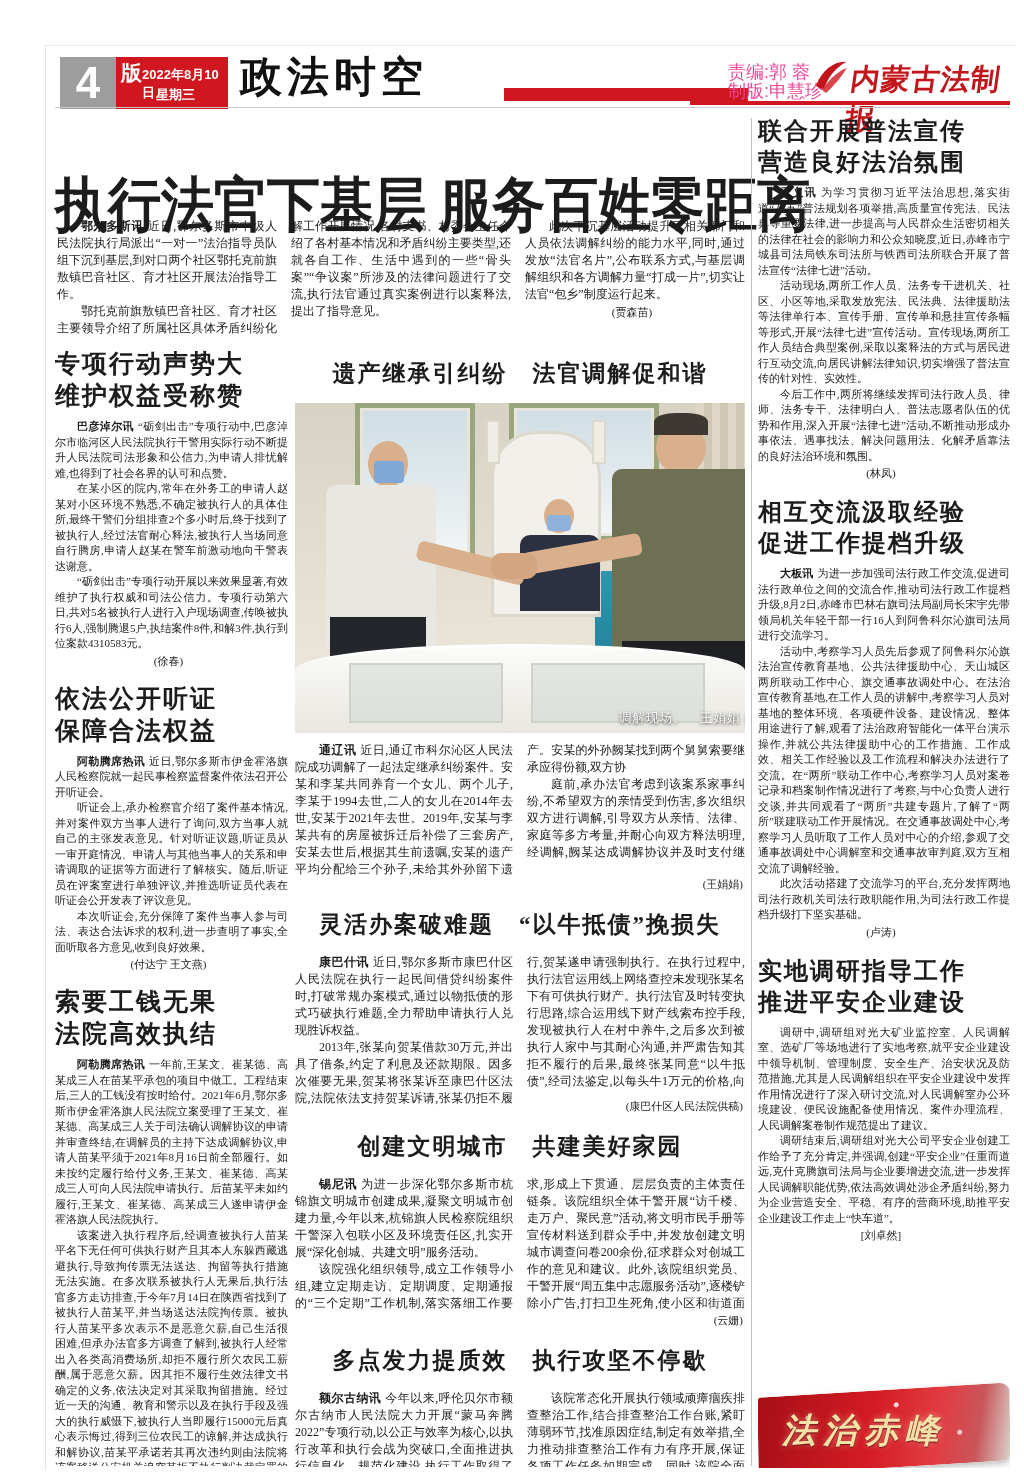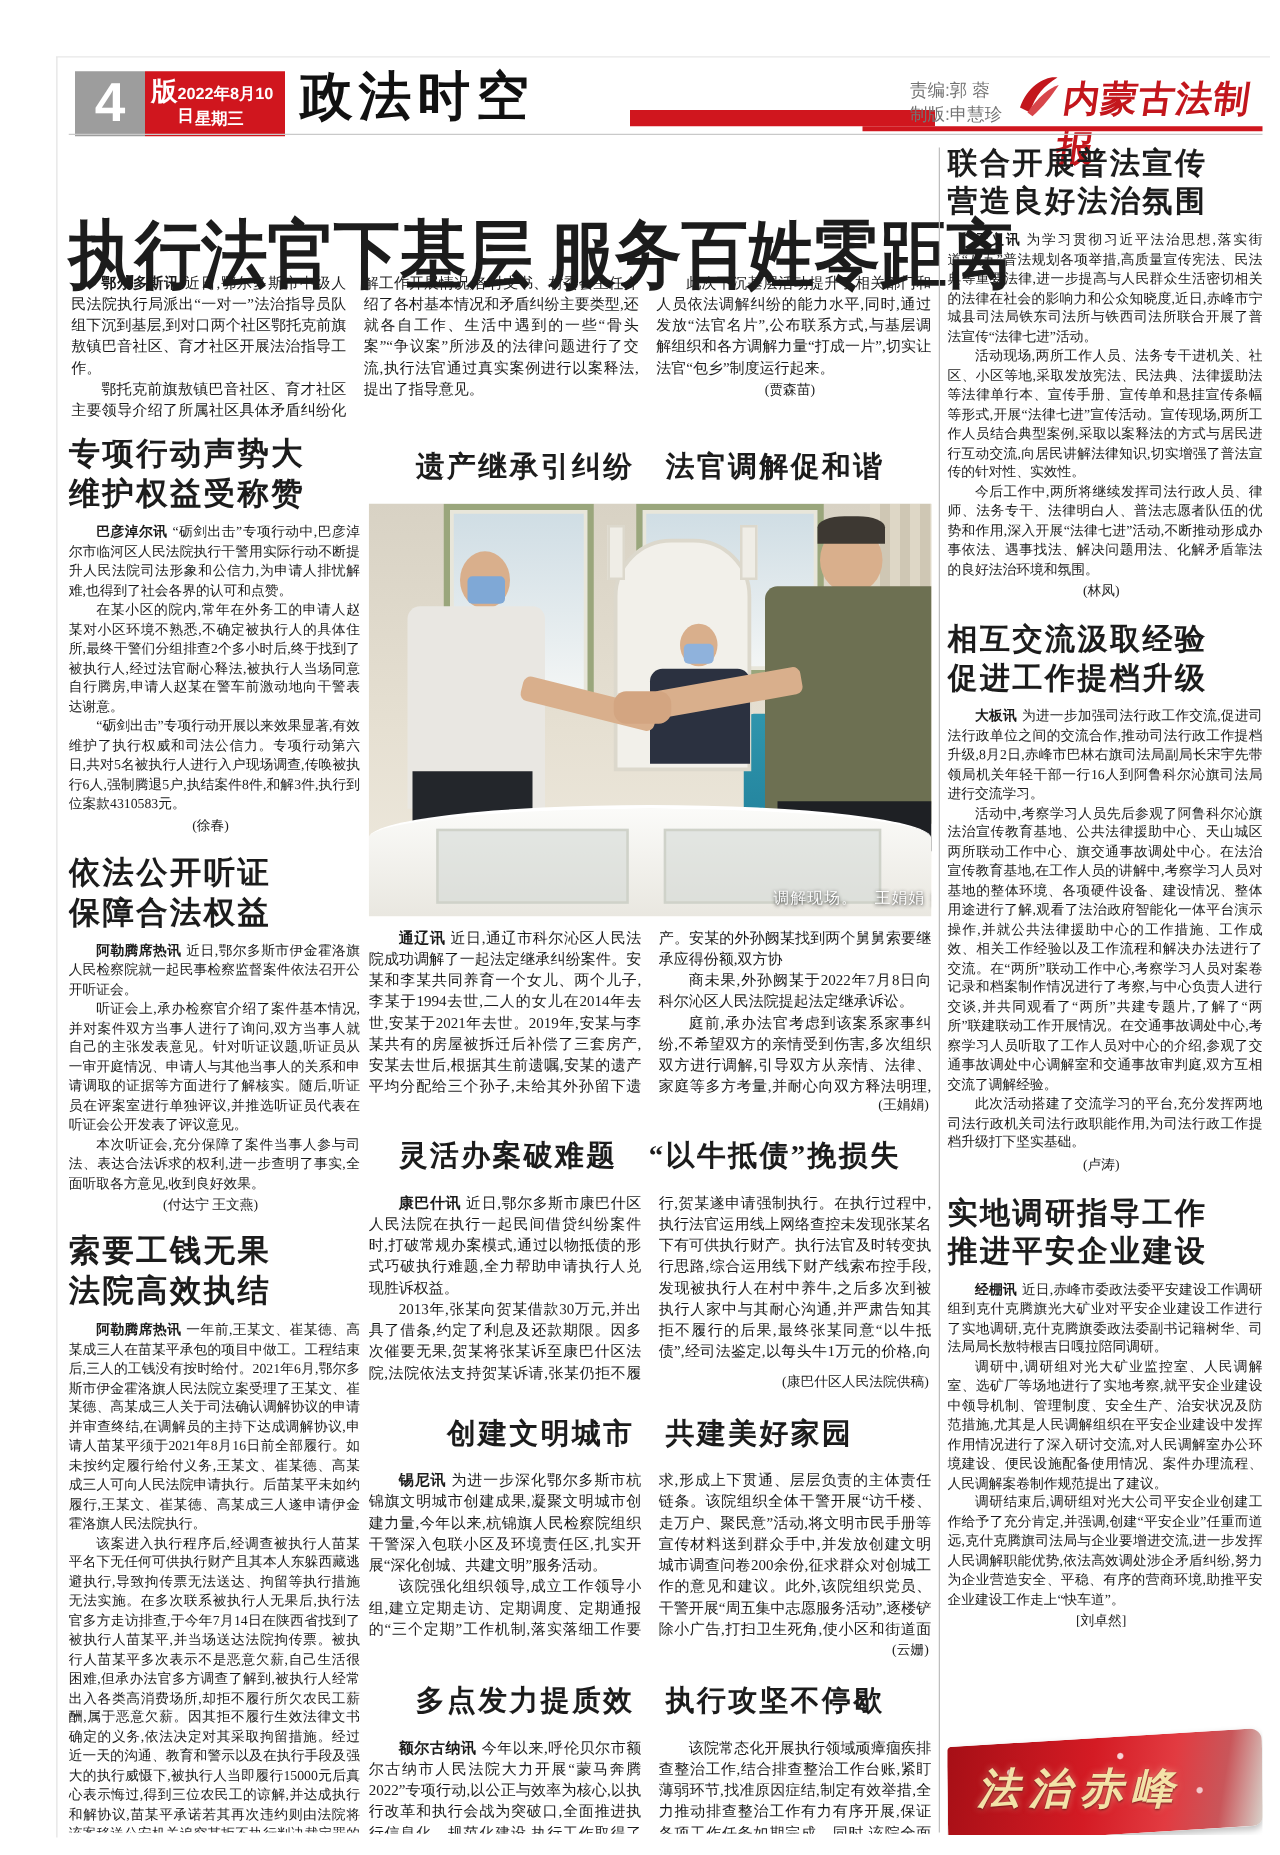--- a/index.html
+++ b/index.html
@@ -7,21 +7,21 @@
   .abs{position:absolute;}
   .frame{position:absolute;left:45px;top:45px;right:8px;bottom:14px;border-left:1px solid #e3e3e3;border-top:1px solid #e8e8e8;pointer-events:none;}
   
   .pagebox{left:60px;top:57px;width:56px;height:52px;background:#9d9d9d;color:#fff;text-align:center;font-family:"Liberation Sans",sans-serif;font-size:44px;font-weight:700;line-height:52px;}
   .datebox{left:116px;top:57px;width:112px;height:52px;background:#d0161e;color:#fff;font-family:"Liberation Sans",sans-serif;}
   .ban-char{position:absolute;left:5px;top:2px;font-size:21px;font-weight:700;}
   .date-l1{position:absolute;left:26px;top:9px;font-size:13px;font-weight:700;letter-spacing:0px;}
   .date-l2{position:absolute;left:40px;top:29px;font-size:13px;font-weight:700;}
   .section-title{left:240px;top:49px;font-family:"Liberation Sans",sans-serif;font-size:42px;font-weight:900;letter-spacing:5px;color:#111;}
   .redbar{left:504px;top:88px;width:244px;height:13px;background:#d0161e;}
-  .editors{left:728px;top:63px;font-size:14px;line-height:19px;color:#737373;font-family:"Liberation Sans",sans-serif;}
+  .editors{left:728px;top:63px;font-size:18px;line-height:19px;color:#ec4899;font-family:"Liberation Sans",sans-serif;}
   .masthead{left:812px;top:56px;width:200px;height:46px;color:#c3161c;}
   .masthead .mtxt{position:absolute;left:36px;top:4px;font-size:29px;font-weight:900;letter-spacing:1px;transform:skewX(-8deg);font-family:"Liberation Serif",serif;}
   .redline{left:690px;top:101px;width:320px;height:4px;background:#d0161e;}
   .grayline{left:55px;top:107px;width:955px;height:1px;background:#c9c9c9;}
   
   .lead-headline{left:55px;top:122px;width:692px;height:84px;font-size:53px;font-weight:900;text-align:center;letter-spacing:0px;line-height:84px;white-space:nowrap;transform:scaleY(1.12);transform-origin:top;}
   .lead-body{left:57px;top:218px;width:688px;height:122px;column-count:3;column-gap:14px;column-fill:auto;overflow:hidden;}
   
   .para{margin:0;font-size:12px;line-height:17px;text-align:justify;text-indent:2em;}
   .rail .para,.leftcol .para{font-size:11px;line-height:15.5px;}
@@ -153,21 +153,20 @@
     </div>
     <div class="arm" style="left:196px;top:150px;width:46px;height:26px;border-radius:10px;background:#d3a581;"></div>
     <div class="table"></div>
     <div class="glass" style="left:54px;"></div>
     <div class="glass" style="left:236px;width:170px;"></div>
     <div class="caption">调解现场。　王娟娟 摄</div>
   </div>
 
   <div class="cols2" style="height:150px;">
     <p class="para"><b class="dateline">通辽讯</b><span>近日,通辽市科尔沁区人民法院成功调解了一起法定继承纠纷案件。安某和李某共同养育一个女儿、两个儿子,李某于1994去世,二人的女儿在2014年去世,安某于2021年去世。2019年,安某与李某共有的房屋被拆迁后补偿了三套房产,安某去世后,根据其生前遗嘱,安某的遗产平均分配给三个孙子,未给其外孙留下遗产。安某的外孙阙某找到两个舅舅索要继承应得份额,双方协</span></p>
-    <p class="para">商未果,外孙阙某于2022年7月8日向科尔沁区人民法院提起法定继承诉讼。</p>
     <p class="para">庭前,承办法官考虑到该案系家事纠纷,不希望双方的亲情受到伤害,多次组织双方进行调解,引导双方从亲情、法律、家庭等多方考量,并耐心向双方释法明理,经调解,阙某达成调解协议并及时支付继承的房屋折价款130000.00元,原、被告握手言和化解心结,圆满地化解了纠纷。</p>
     <p class="byline">(王娟娟)</p>
   </div>
 
   <h2 class="c-head" style="margin-top:16px;">灵活办案破难题　“以牛抵债”挽损失</h2>
   <div class="cols2" style="height:160px;">
     <p class="para"><b class="dateline">康巴什讯</b><span>近日,鄂尔多斯市康巴什区人民法院在执行一起民间借贷纠纷案件时,打破常规办案模式,通过以物抵债的形式巧破执行难题,全力帮助申请执行人兑现胜诉权益。</span></p>
     <p class="para">2013年,张某向贺某借款30万元,并出具了借条,约定了利息及还款期限。因多次催要无果,贺某将张某诉至康巴什区法院,法院依法支持贺某诉请,张某仍拒不履行,贺某遂申请强制执行。在执行过程中,执行法官运用线上网络查控未发现张某名下有可供执行财产。执行法官及时转变执行思路,综合运用线下财产线索布控手段,发现被执行人在村中养牛,之后多次到被执行人家中与其耐心沟通,并严肃告知其拒不履行的后果,最终张某同意“以牛抵债”,经司法鉴定,以每头牛1万元的价格,向贺某抵顶14头牛,偿还部分借款本金及利息。</p>
 
     <p class="byline">(康巴什区人民法院供稿)</p>
@@ -199,21 +198,20 @@
   </article>
   <article>
     <h2 class="rail-title"><span>相互交流汲取经验</span><br><span>促进工作提档升级</span></h2>
     <p class="para"><b class="dateline">大板讯</b><span>为进一步加强司法行政工作交流,促进司法行政单位之间的交流合作,推动司法行政工作提档升级,8月2日,赤峰市巴林右旗司法局副局长宋宇先带领局机关年轻干部一行16人到阿鲁科尔沁旗司法局进行交流学习。</span></p>
     <p class="para">活动中,考察学习人员先后参观了阿鲁科尔沁旗法治宣传教育基地、公共法律援助中心、天山城区两所联动工作中心、旗交通事故调处中心。在法治宣传教育基地,在工作人员的讲解中,考察学习人员对基地的整体环境、各项硬件设备、建设情况、整体用途进行了解,观看了法治政府智能化一体平台演示操作,并就公共法律援助中心的工作措施、工作成效、相关工作经验以及工作流程和解决办法进行了交流。在“两所”联动工作中心,考察学习人员对案卷记录和档案制作情况进行了考察,与中心负责人进行交谈,并共同观看了“两所”共建专题片,了解了“两所”联建联动工作开展情况。在交通事故调处中心,考察学习人员听取了工作人员对中心的介绍,参观了交通事故调处中心调解室和交通事故审判庭,双方互相交流了调解经验。</p>
     <p class="para">此次活动搭建了交流学习的平台,充分发挥两地司法行政机关司法行政职能作用,为司法行政工作提档升级打下坚实基础。</p>
     <p class="byline">(卢涛)</p>
   </article>
   <article>
     <h2 class="rail-title"><span>实地调研指导工作</span><br><span>推进平安企业建设</span></h2>
-    <p class="para"><b class="dateline">经棚讯</b><span>近日,赤峰市委政法委平安建设工作调研组到克什克腾旗光大矿业对平安企业建设工作进行了实地调研,克什克腾旗委政法委副书记籍树华、司法局局长敖特根吉日嘎拉陪同调研。</span></p>
     <p class="para">调研中,调研组对光大矿业监控室、人民调解室、选矿厂等场地进行了实地考察,就平安企业建设中领导机制、管理制度、安全生产、治安状况及防范措施,尤其是人民调解组织在平安企业建设中发挥作用情况进行了深入研讨交流,对人民调解室办公环境建设、便民设施配备使用情况、案件办理流程、人民调解案卷制作规范提出了建议。</p>
     <p class="para">调研结束后,调研组对光大公司平安企业创建工作给予了充分肯定,并强调,创建“平安企业”任重而道远,克什克腾旗司法局与企业要增进交流,进一步发挥人民调解职能优势,依法高效调处涉企矛盾纠纷,努力为企业营造安全、平稳、有序的营商环境,助推平安企业建设工作走上“快车道”。</p>
     <p class="byline">[刘卓然]</p>
   </article>
   <div class="banner">
     <div class="bg"></div>
     <span class="btxt">法治赤峰</span>
   </div>
 </div>
 

